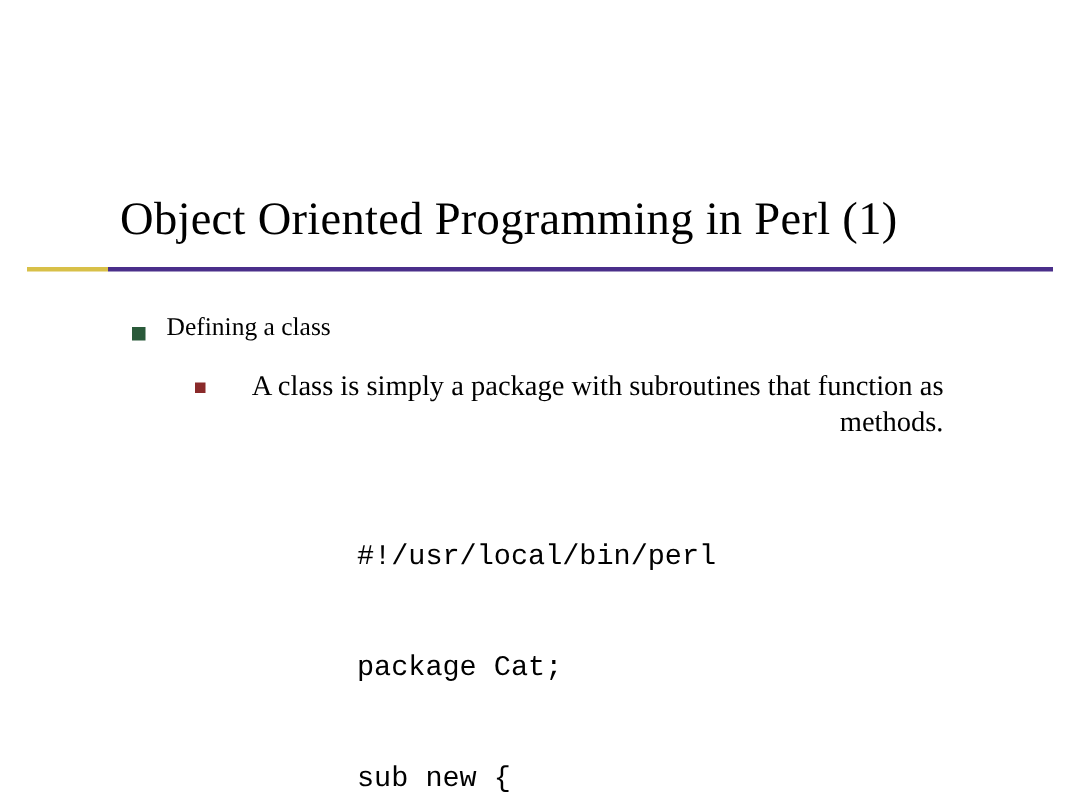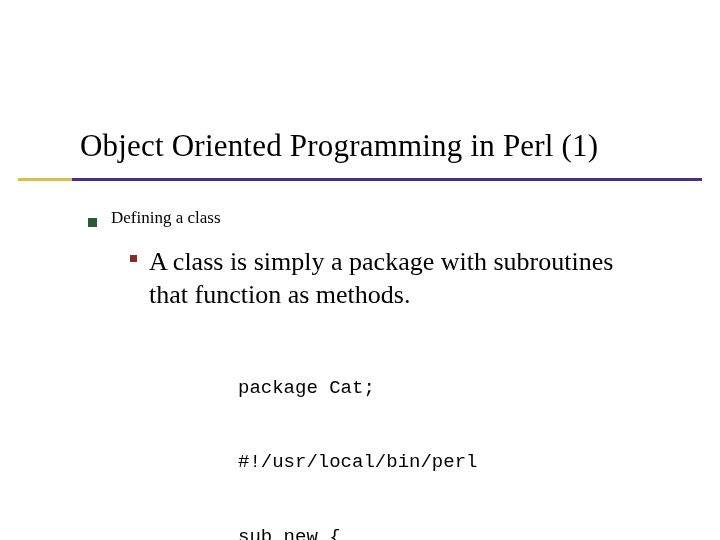--- a/index.html
+++ b/index.html
@@ -83,23 +83,24 @@
     margin-bottom: 16px;
   }
   .lvl2 .bullet {
     width: 7px;
     height: 7px;
     background: #8a2a2a;
     margin-top: 9px;
     flex: 0 0 auto;
   }
   .lvl2 .text {
-    font-size: 26px;
+    font-size: 19px;
     line-height: 1.25;
     max-width: 480px;
+    text-align: right;
   }
   .code {
     margin-left: 150px;
     font-family: "Courier New", Courier, monospace;
     font-size: 19px;
     line-height: 1.3;
     white-space: pre;
   }
 </style>
 </head>
@@ -122,22 +123,22 @@
       <div class="bullet"></div>
       <div class="text">Defining a class</div>
     </div>
 
     <div class="lvl2">
       <div class="bullet"></div>
       <div class="text">A class is simply a package with subroutines that function as methods.</div>
     </div>
 
     <div class="code">
+      <div>#!/usr/local/bin/perl</div>
       <div>package Cat;</div>
-      <div>#!/usr/local/bin/perl</div>
       <div>sub new {</div>
       
       
       
       
       
     </div>
 
   </div>
 

